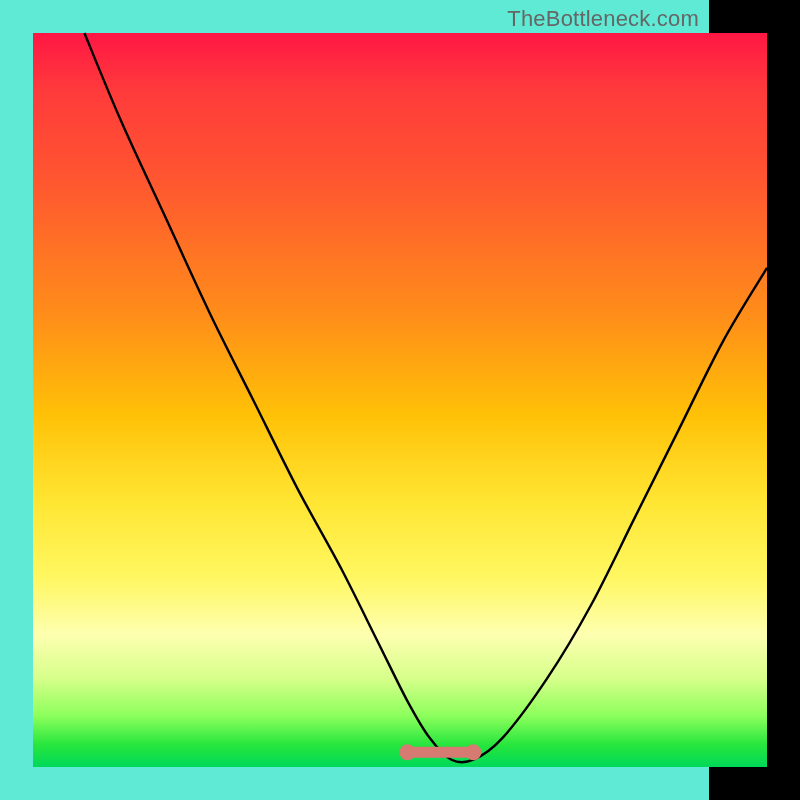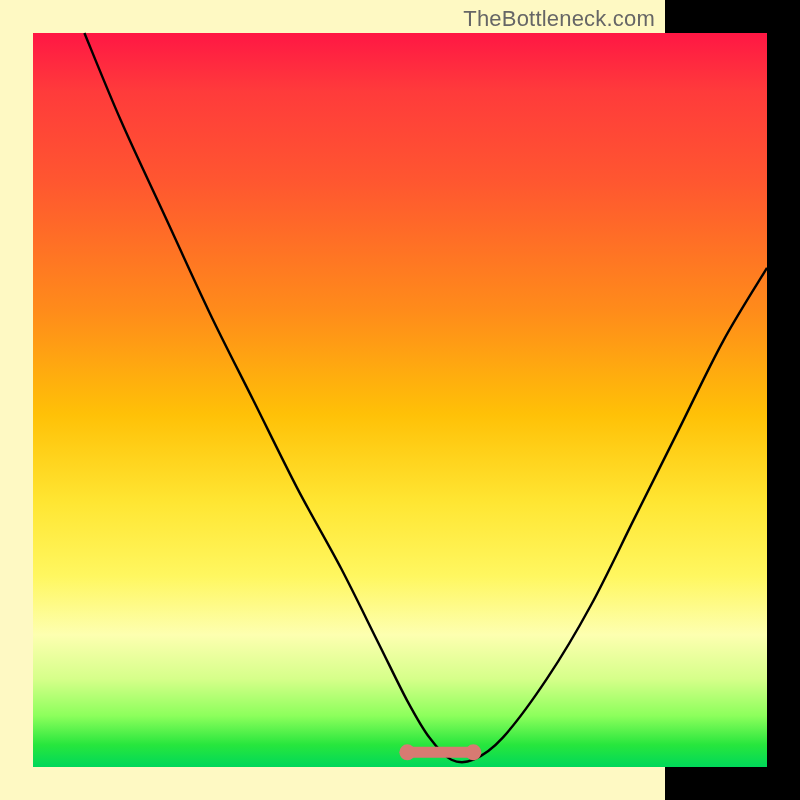--- a/index.html
+++ b/index.html
@@ -10,21 +10,22 @@
     background: #000;
     overflow: hidden;
     font-family: Arial, Helvetica, sans-serif;
   }
   .frame {
     position: absolute;
     left: 0;
     top: 0;
     width: 665px;
     height: 800px;
-    background: #fef9c3;
+    background: #5eead4;
+    padding-left: 44px;
   }
   .plot-area {
     position: absolute;
     left: 33px;
     top: 33px;
     width: 734px;
     height: 734px;
     
     background: linear-gradient(to bottom,
       #ff1744 0%,

